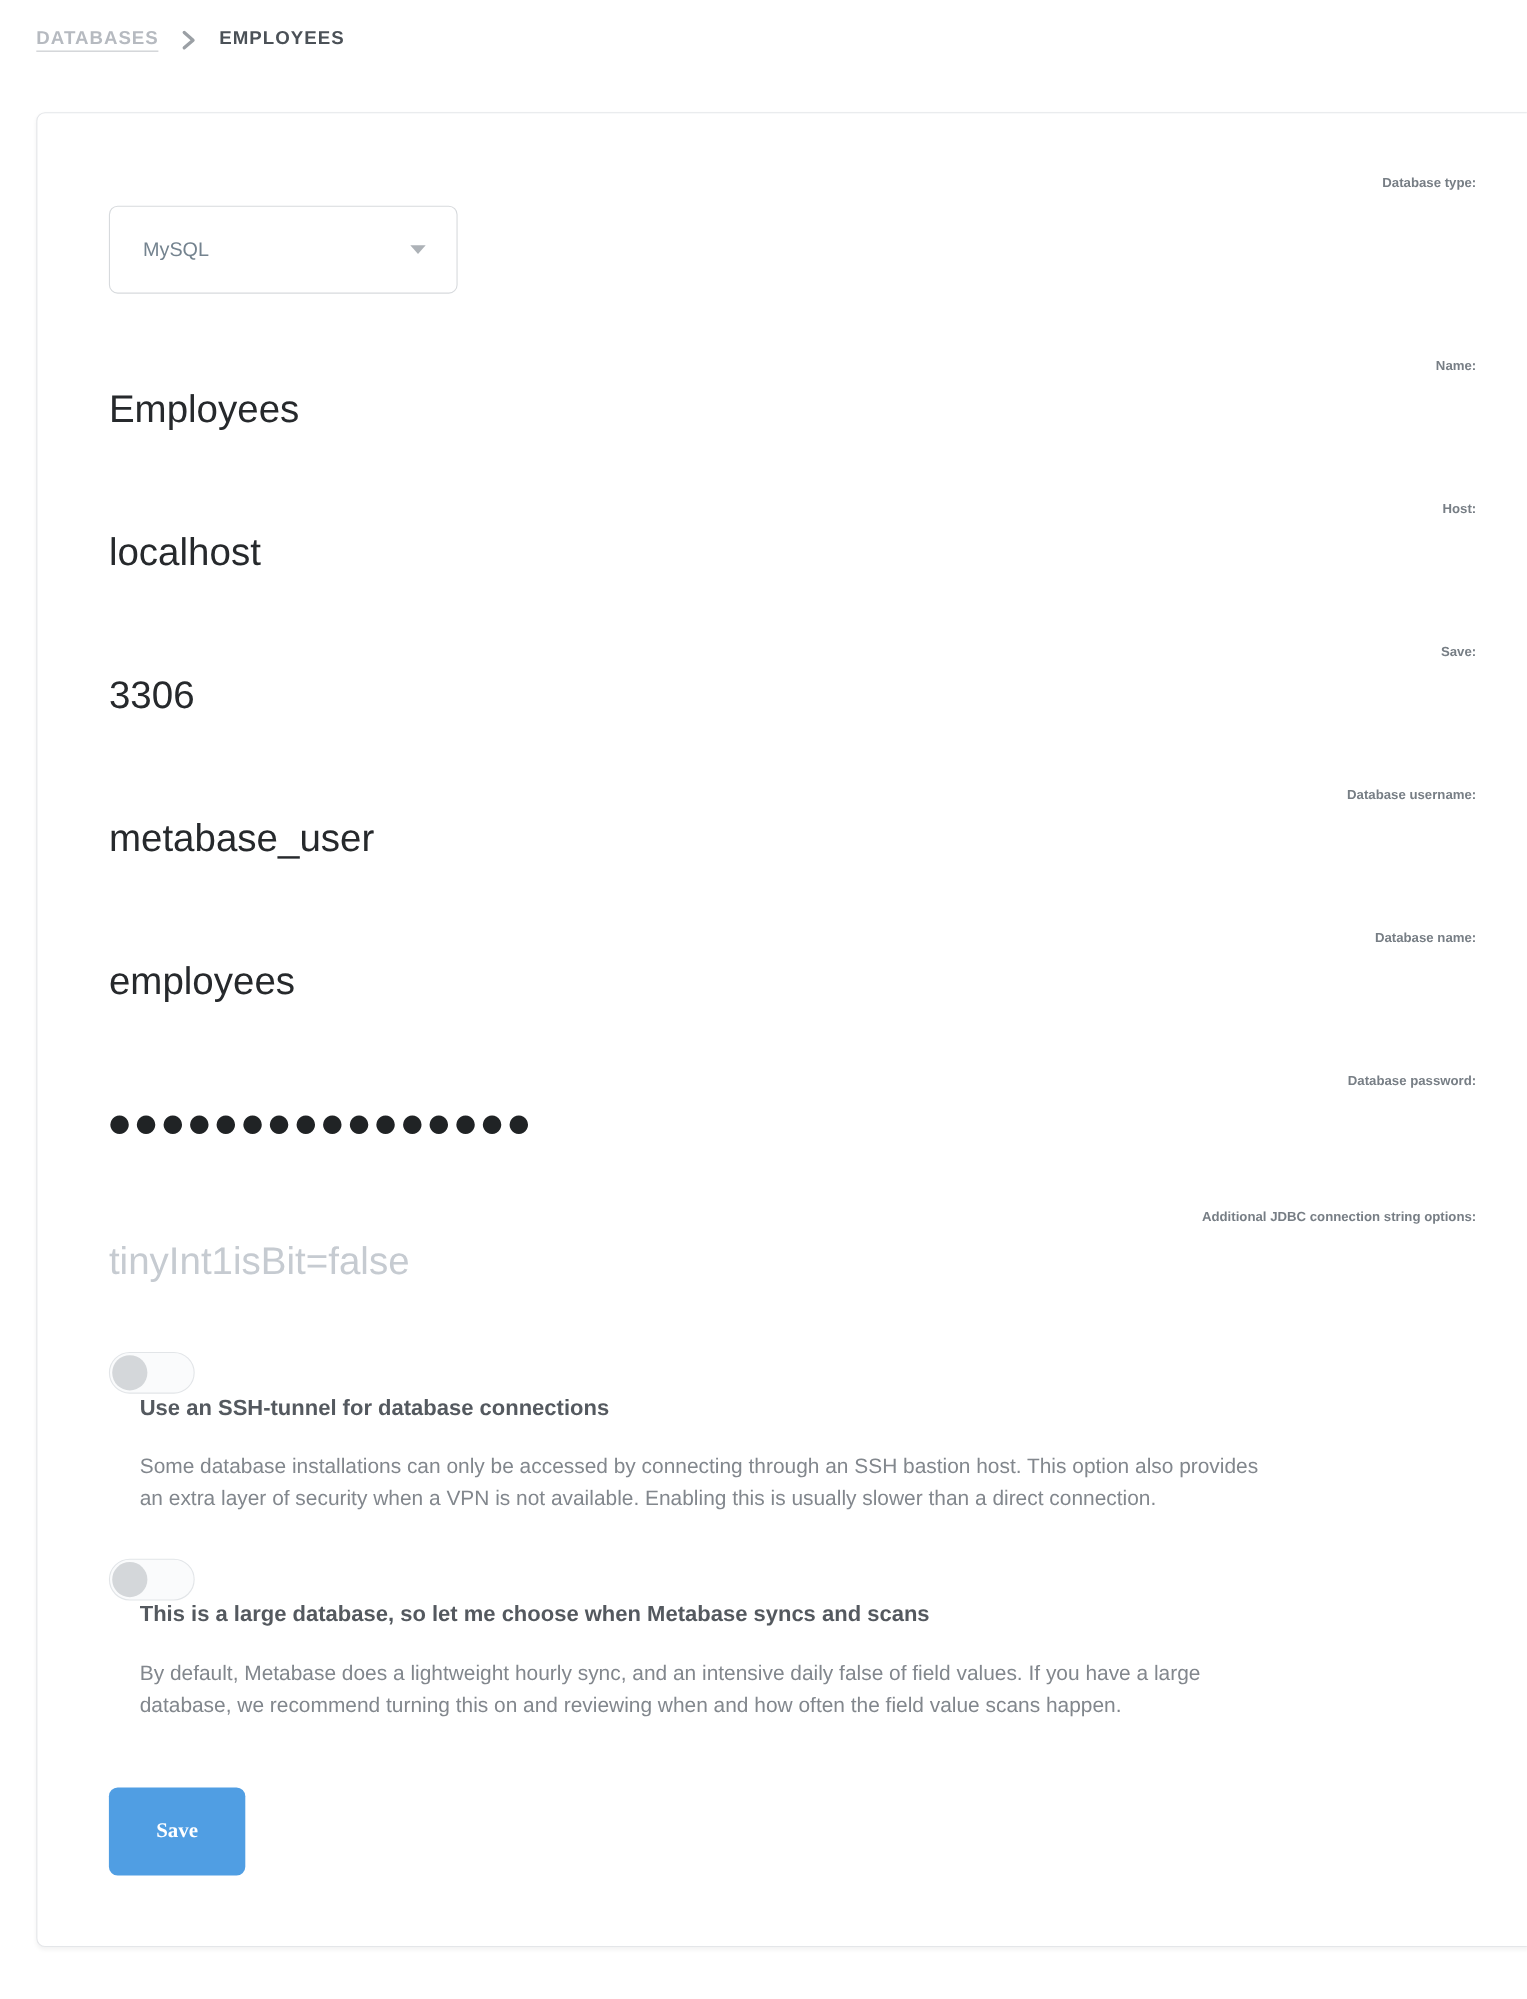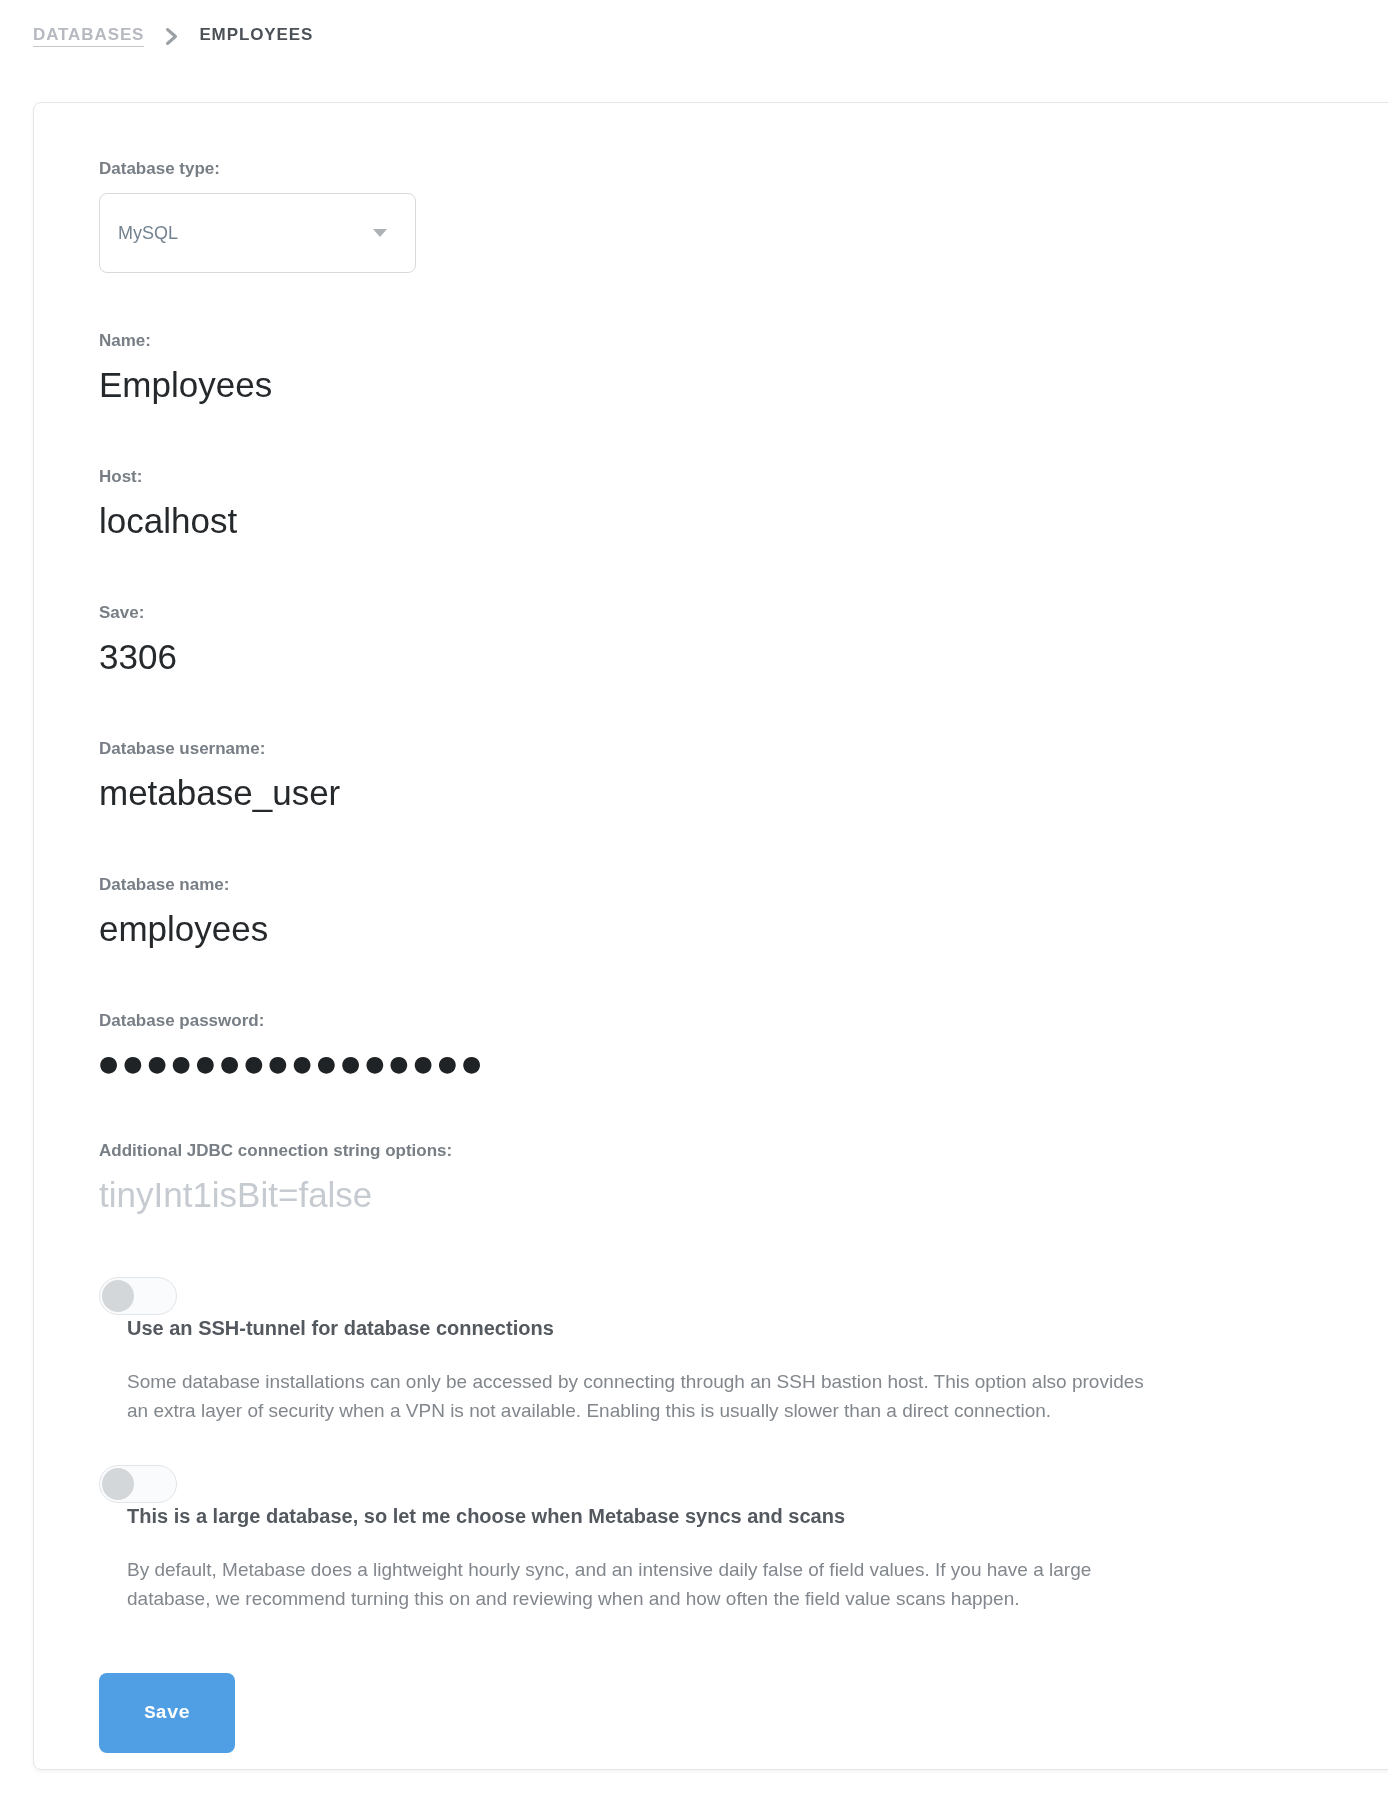--- a/index.html
+++ b/index.html
@@ -25,34 +25,34 @@
   .card {
     position:absolute; top:102px; left:33px; right:-20px; bottom:47px;
     background:#fff;
     border:1px solid #e4e6e9; border-radius:8px;
     box-shadow:0 2px 4px rgba(0,0,0,0.05);
     padding:56px 65px; box-sizing:border-box;
   }
 
   
   .group { margin-bottom:58px; }
-  .flabel { display:block; color:#777e85; font-size:17px; font-weight:bold; }
+  .flabel { display:block; color:#777e85; font-size:12px; font-weight:bold;text-align:right; }
   .fvalue {
     display:block; margin-top:10px; width:95%;
     border:none; outline:none; padding:0; background:transparent;
     font-family:inherit; font-size:35px; color:#26292c; height:48px;
   }
   .fvalue::placeholder { color:#c6cbd1; opacity:1; }
 
   
   .select-box {
     margin-top:14px; width:317px; height:80px; box-sizing:border-box;
     border:1px solid #d7dadd; border-radius:8px; background:#fff;
     display:flex; align-items:center; justify-content:space-between;
-    padding:0 28px 0 18px; cursor:pointer;
+    padding:0 28px 0 30px; cursor:pointer;
   }
   .select-value { color:#74838f; font-size:18px; }
   .caret {
     width:0; height:0;
     border-left:7px solid transparent; border-right:7px solid transparent;
     border-top:8px solid #adb2b7;
   }
 
   
   .password-dots {
@@ -71,23 +71,23 @@
   .knob {
     position:absolute; left:2px; top:2px; width:32px; height:32px;
     border-radius:50%; background:#d4d7da;
   }
   .toggle-text { margin-left:28px; padding-top:2px; }
   .toggle-title { font-size:20px; font-weight:bold; color:#54595f; }
   .toggle-desc { margin-top:27px; font-size:19px; line-height:29px; color:#82878d; max-width:1035px; }
 
   
   .save-btn {
-    margin-top:20px; width:136px; height:80px;
+    margin-top:20px; width:124px; height:80px;
     border:none; border-radius:8px; background:#509ee3;
-    color:#ffffff; font-size:19px; font-weight:bold; font-family:Liberation Mono, monospace;
+    color:#ffffff; font-size:19px; font-weight:bold; font-family:Liberation Serif, serif;
     cursor:pointer;
   }
 </style>
 </head>
 <body>
 
 <nav class="breadcrumb">
   <a class="crumb-link">DATABASES</a>
   <span class="crumb-sep">
     <svg width="13" height="19" viewBox="0 0 13 19">

